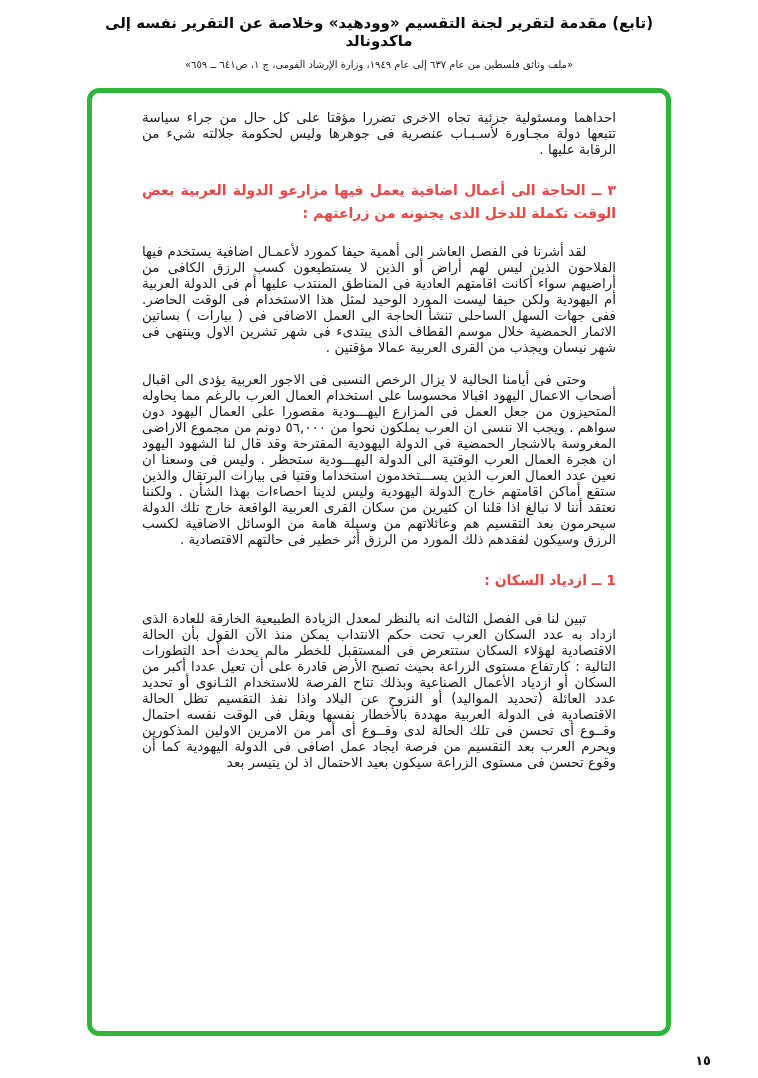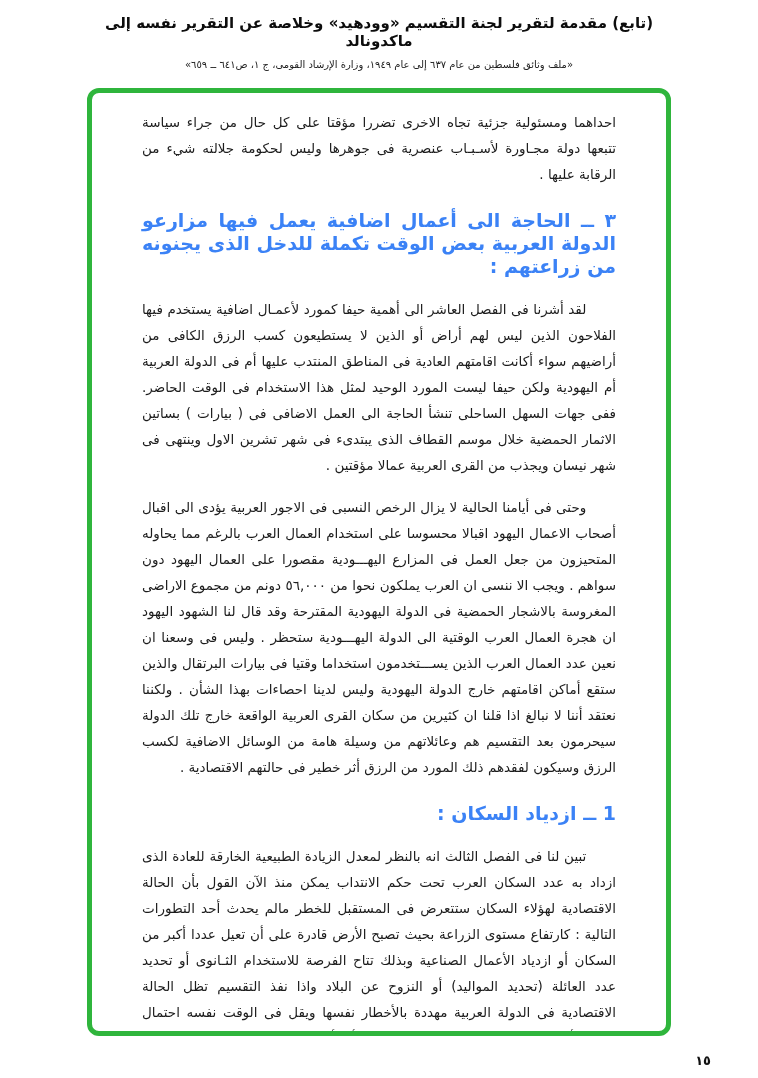--- a/index.html
+++ b/index.html
@@ -39,33 +39,33 @@
     bottom: 42px;
     border: 5px solid #2fb53c;
     border-radius: 12px;
     padding: 16px 50px 8px 50px;
     box-sizing: border-box;
     overflow: hidden;
     background: #ffffff;
   }
   .para {
     font-size: 13.5px;
-    line-height: 26px;
+    line-height: 16px;
     text-align: justify;
     margin: 0 0 16px 0;
     color: #1c1c1c;
   }
   .para.indent { text-indent: 2.2em; }
   .section-heading {
-    font-size: 19px;
+    font-size: 14px;
     font-weight: bold;
     line-height: 23px;
     text-align: justify;
     margin: 22px 0 18px 0;
-    color: #3b82f6;
+    color: #ef4444;
   }
   .page-number {
     position: absolute;
     bottom: 10px;
     left: 0;
     right: 0;
     text-align: right;
     font-size: 13px;
     font-weight: bold;
     color: #111111;

